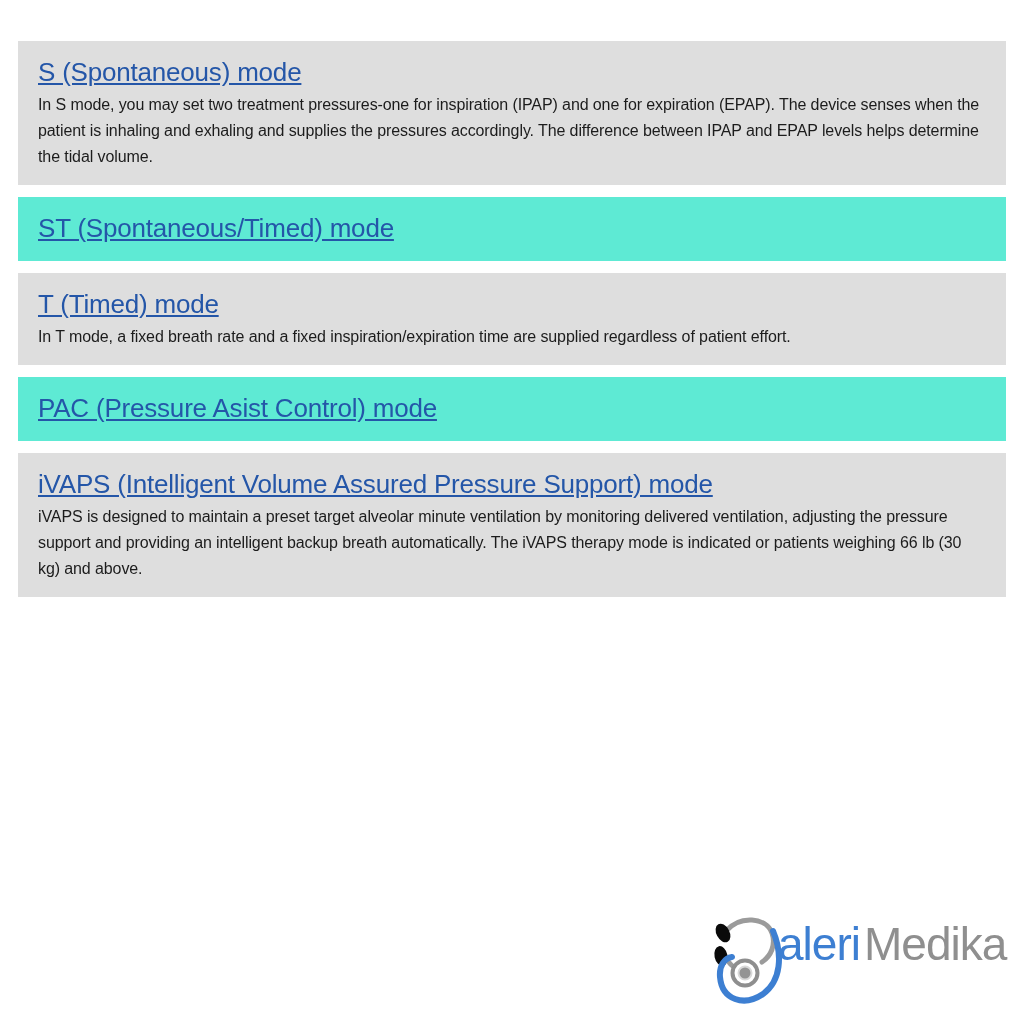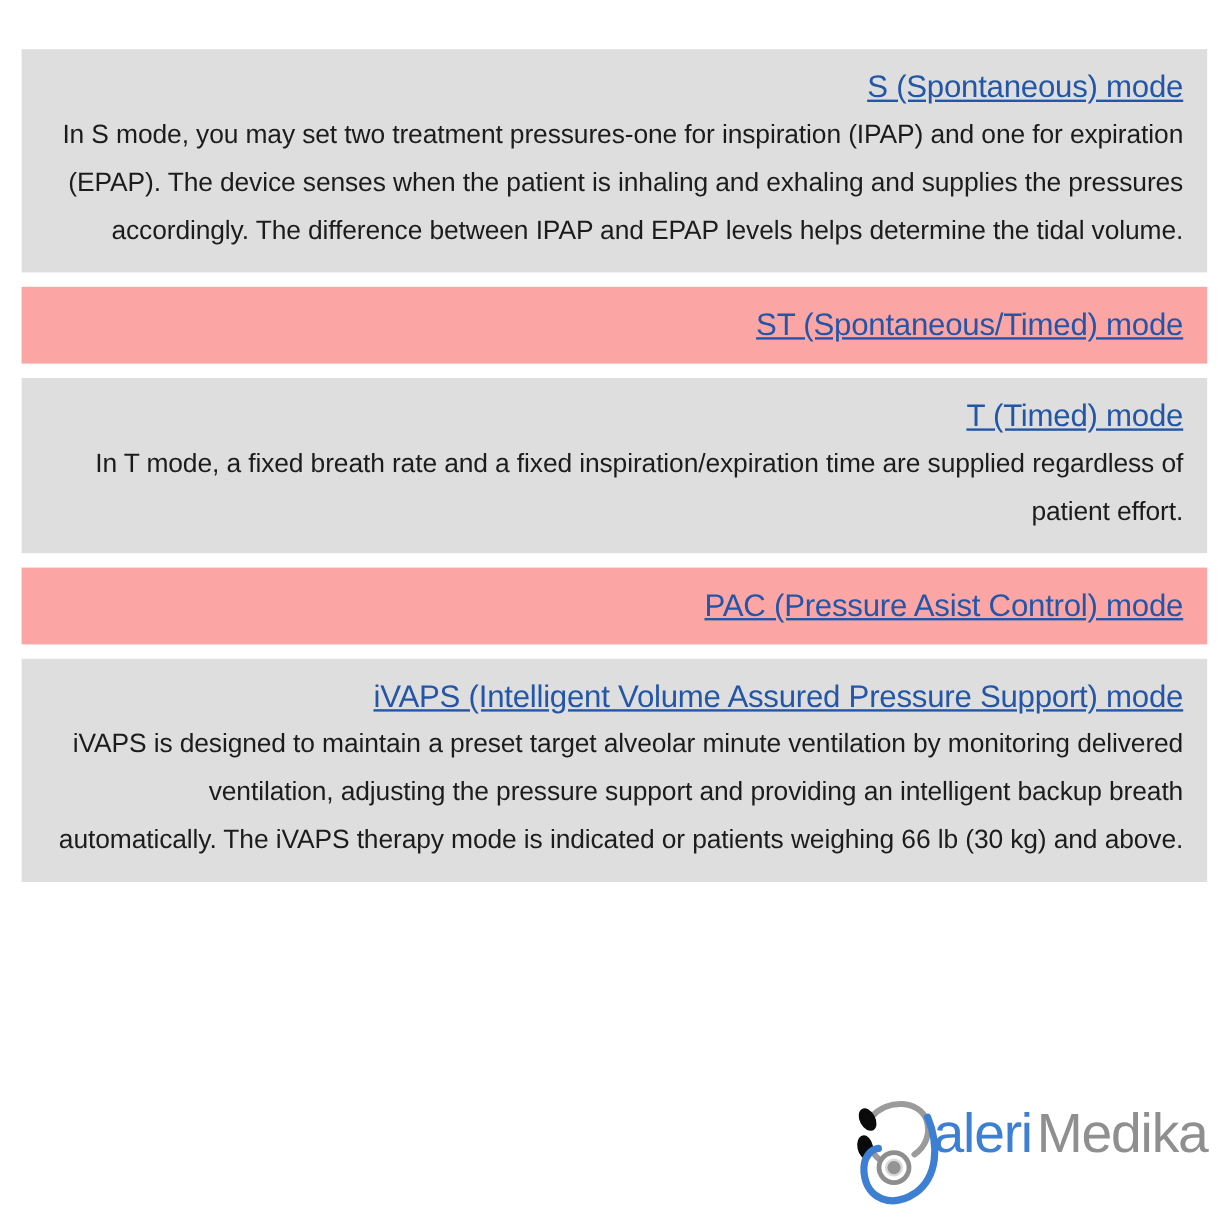--- a/index.html
+++ b/index.html
@@ -5,40 +5,40 @@
   * { margin: 0; padding: 0; box-sizing: border-box; }
   html, body {
     width: 1024px; height: 1024px;
     background: #ffffff;
     font-family: "Liberation Sans", "DejaVu Sans", sans-serif;
     overflow: hidden;
     position: relative;
   }
   .content {
     position: absolute;
-    top: 41px; left: 18px; right: 18px; text-align: right;
+    top: 41px; left: 18px; right: 18px;
   }
   .section {
     padding: 13px 20px 15px 20px;
     margin-bottom: 12px;
   }
   .section.gray { background: #dedede; }
-  .section.blue { background: #fca5a5; }
+  .section.blue { background: #5eead4; }
   .mode-title {
     display: inline-block;
     font-size: 26px;
     line-height: 36px;
     color: #2456a8;
     text-decoration: underline;
     cursor: pointer;
     letter-spacing: -0.2px;
   }
   .mode-body {
-    font-size: 22px;
-    line-height: 40px;
+    font-size: 16px;
+    line-height: 26px;
     color: #1c1c1c;
     letter-spacing: -0.1px;
     margin-top: 2px;
   }
   .logo {
     position: absolute;
     top: 915px;
     right: 12px;
     width: 300px;
     height: 105px;

